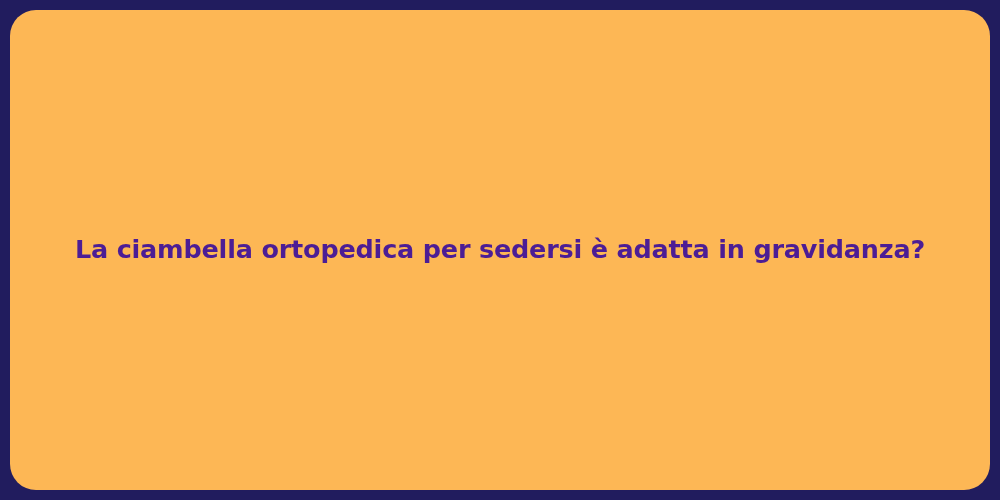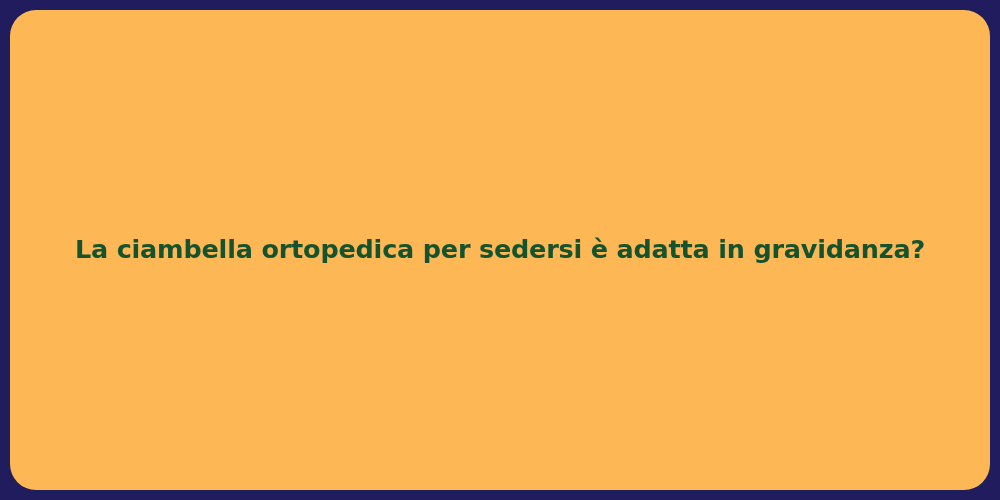--- a/index.html
+++ b/index.html
@@ -53,15 +53,15 @@
     text-align: center;
     white-space: nowrap;
     -webkit-font-smoothing: antialiased;
   }
 </style>
 </head>
 <body>
 
 <div id="banner-root" style="background: rgb(33, 28, 94); width: 1000px; height: 500px;">
   <div id="banner-card" style="background: rgb(253, 183, 85); left: 10px; top: 10px; width: 980px; height: 480px; border-radius: 26px;">
-    <h1 id="banner-heading" style="color: #14532d; text-align: center; font-size: 25.5px;">La ciambella ortopedica per sedersi è adatta in gravidanza?</h1>
+    <h1 id="banner-heading" style="color: #4c1d95; text-align: center; font-size: 25.5px;">La ciambella ortopedica per sedersi è adatta in gravidanza?</h1>
   </div>
 </div>
 
 </body></html>

